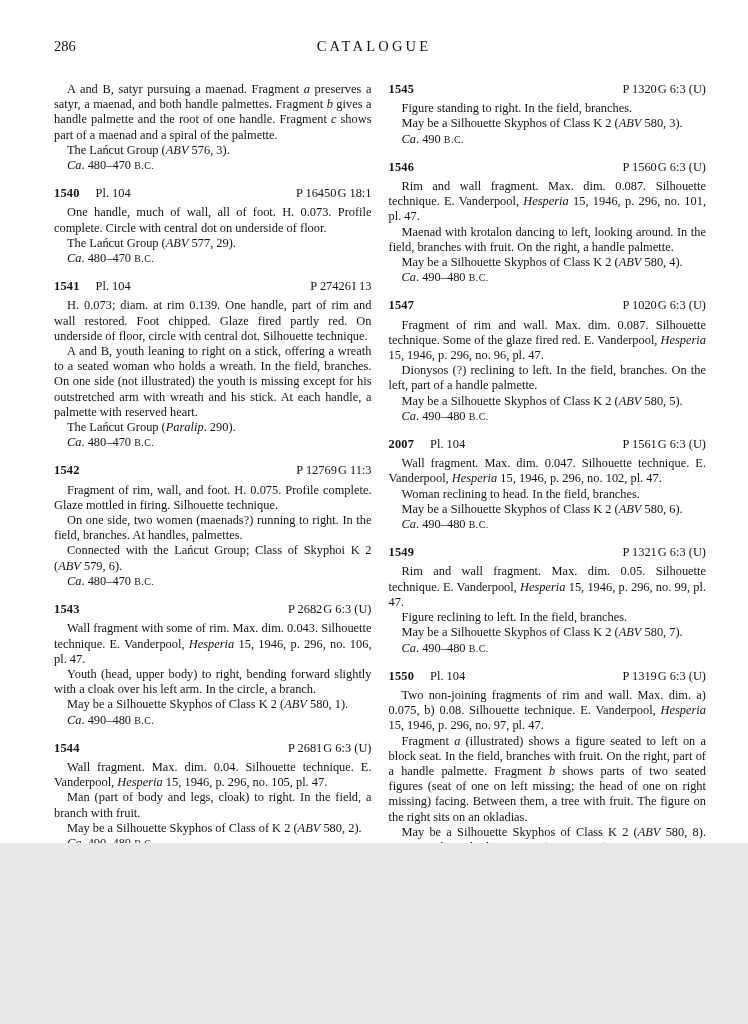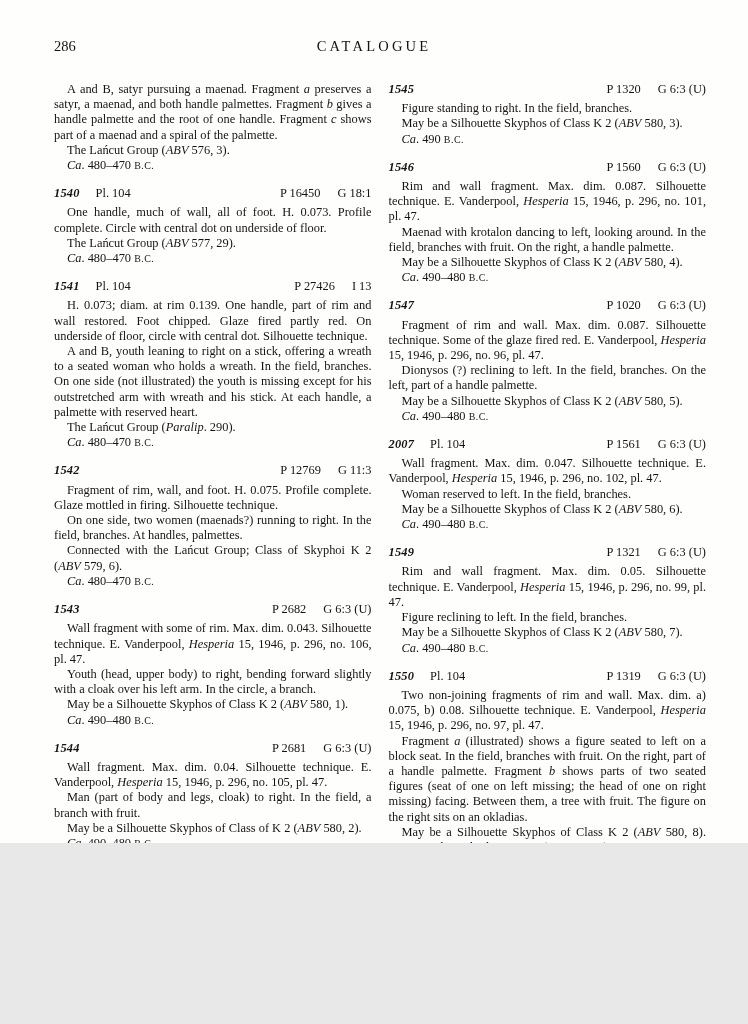--- a/index.html
+++ b/index.html
@@ -37,22 +37,22 @@
     hyphens:auto;
   }
   .entry { margin-top:13px; }
   .entry:first-child { margin-top:0; }
   .entry-head {
     display:flex; justify-content:space-between; align-items:baseline;
     margin-bottom:4px;
     text-align:left;
   }
   .eh-left  { display:flex; gap:16px; }
-  .eh-right { display:flex; gap:17px; }
-  .entry-number { font-weight:bold; letter-spacing:0.2px;font-style:italic; }
+  .eh-right { display:flex; gap:1px; }
+  .entry-number { font-weight:bold; letter-spacing:0.2px; }
   .col p { margin:0; text-indent:13px; }
   .sc { font-size:0.8em; letter-spacing:0.5px; }
   i { font-style:italic; }
 </style>
 </head>
 <body>
 
 <div class="page">
   <div class="running-head">
     <span class="pagenum">286</span>
@@ -192,21 +192,21 @@
             <span class="eh-left">
               <span class="entry-number">2007</span>
               <span>Pl. 104</span>
             </span>
             <span class="eh-right">
               <span>P 1561</span>
               <span>G 6:3 (U)</span>
             </span>
           </div>
           <p>Wall fragment. Max. dim. 0.047. Silhouette technique. E. Vanderpool, <i>Hesperia</i> 15, 1946, p. 296, no. 102, pl. 47.</p>
-          <p>Woman reserved to left. In the field, branches.</p>
+          <p>Woman reclining to head. In the field, branches.</p>
           <p>May be a Silhouette Skyphos of Class K 2 (<i>ABV</i> 580, 6).</p>
           <p><i>Ca</i>. 490–480 <span class="sc">B.C.</span></p>
         </div>
         <div class="entry">
           <div class="entry-head">
             <span class="eh-left">
               <span class="entry-number">1549</span>
             </span>
             <span class="eh-right">
               <span>P 1321</span>

